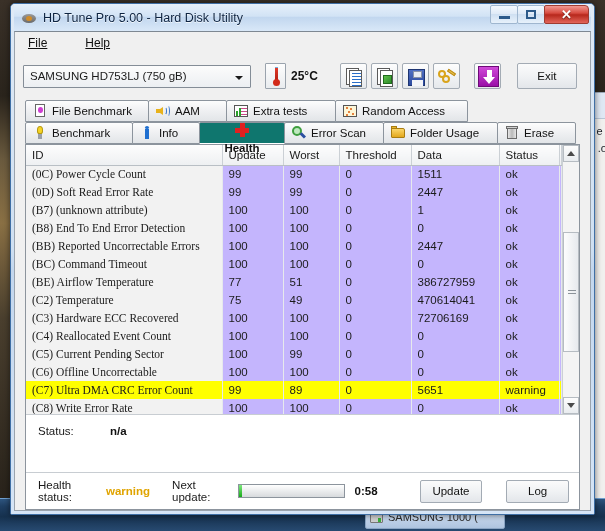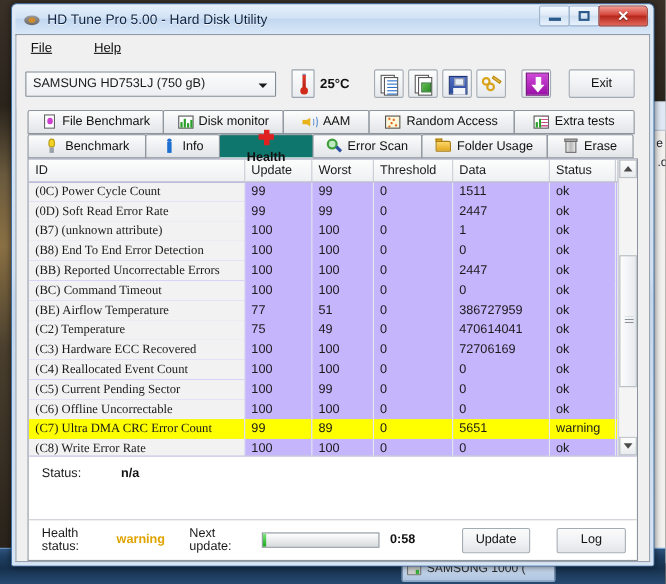--- a/index.html
+++ b/index.html
@@ -265,21 +265,21 @@
   
   #tabs-area {
     margin: 2px 10px 0 10px;
     position: relative;
   }
   .tab-row { display: flex; }
   .tab {
     height: 22px;
     border: 1px solid #8c949d;
     background: linear-gradient(180deg,#fdfdfd 0%,#f0f1f3 45%,#e2e5e8 100%);
-    display: flex; align-items: center; justify-content: center;
+    display: flex; align-items: center; 
     gap: 5px;
     font-size: 11.5px; color: #111;
     margin-right: -1px;
     padding: 0 7px;
     border-radius: 2px 2px 0 0;
     white-space: nowrap;
     position: relative;
   }
   .tab.active {
     background: #0f766e;
@@ -539,53 +539,43 @@
 
     <div id="tabs-area">
       <div class="tab-row row1">
         <div class="tab" style="width:124px">
           <span class="tabicon ti-filebench">
                 <span class="pg"></span>
                 <span class="bulb"></span>
               </span>
           <span>File Benchmark</span>
         </div>
-        <div class="tab" style="width:110px">
-          <span class="tabicon ti-diskmon">
-                <span class="frame"></span>
-                <i style="left:2px;height:5px"></i>
-                <i style="left:5px;height:8px"></i>
-                <i style="left:8px;height:4px"></i>
-                <i style="left:11px;height:7px"></i>
-              </span>
-          <span>Disk monitor</span>
-        </div>
         <div class="tab" style="width:79px">
           <span class="tabicon ti-aam">
                 <span class="body"></span>
                 <span class="spk"></span>
                 <span class="w1"></span>
                 <span class="w2"></span>
               </span>
           <span>AAM</span>
+        </div>
+        <div class="tab" style="width:110px">
+          <span class="tabicon ti-extra"><span class="frame"></span><span class="bars"><i style="left:2px;height:5px"></i><i style="left:5px;height:8px"></i></span><span class="grid"></span></span>
+          <span>Extra tests</span>
         </div>
         <div class="tab" style="width:133px">
           <span class="tabicon ti-random">
                 <span class="frame"></span>
                 <i style="left:3px;top:3px"></i>
                 <i style="left:7px;top:4px"></i>
                 <i style="left:5px;top:7px"></i>
                 <i style="left:9px;top:9px"></i>
                 <i style="left:3px;top:10px"></i>
               </span>
           <span>Random Access</span>
-        </div>
-        <div class="tab" style="width:110px">
-          <span class="tabicon ti-extra"><span class="frame"></span><span class="bars"><i style="left:2px;height:5px"></i><i style="left:5px;height:8px"></i></span><span class="grid"></span></span>
-          <span>Extra tests</span>
         </div>
       </div>
 
       <div class="tab-row row2">
         <div class="tab" style="width:108px">
           <span class="tabicon ti-bench">
                 <span class="bulb"></span>
                 <span class="base"></span>
               </span>
           <span>Benchmark</span>

